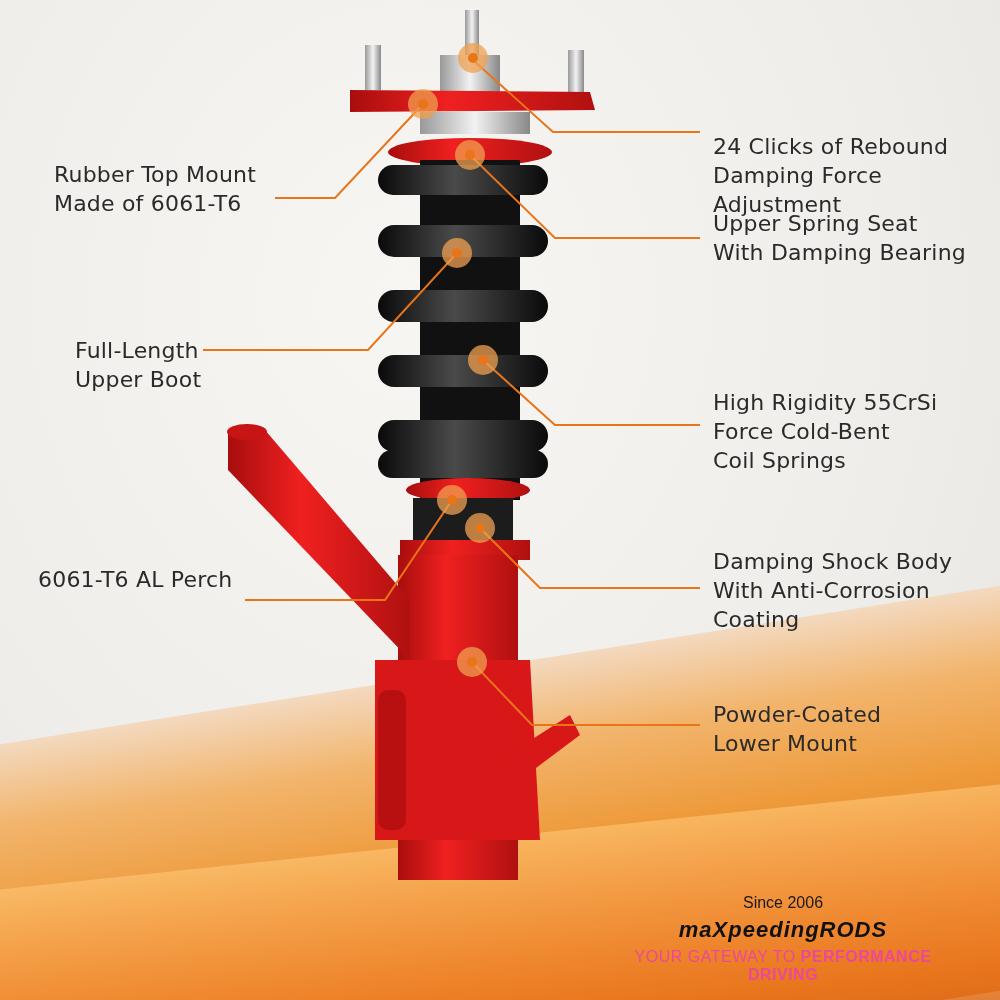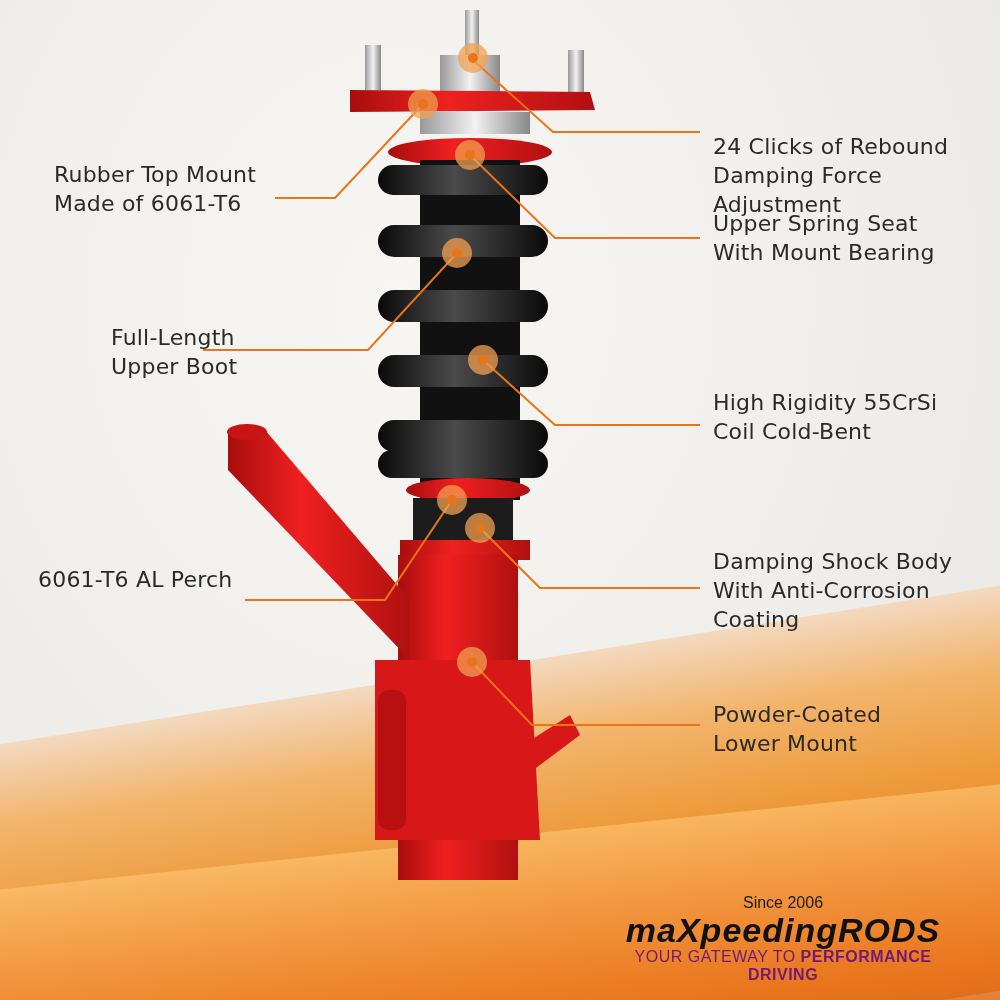--- a/index.html
+++ b/index.html
@@ -19,22 +19,22 @@
     background: linear-gradient(180deg, rgba(255,200,120,0.6) 0%, rgba(236,120,30,0.8) 60%, #c85a12 100%);
   }
   .callout {
     position:absolute; color:#2a2a2a; font-size:22px; line-height:29px;
     font-family: "DejaVu Sans", sans-serif; letter-spacing:0.2px;
   }
   .callout span { display:block; }
   svg.overlay { position:absolute; left:0; top:0; }
   .logo { position:absolute; right:52px; bottom:16px; width:330px; text-align:center; }
   .logo-since { font-size:16px; color:#1a1a1a; font-family:"Liberation Sans", sans-serif; }
-  .logo-main { font-size:34px; font-weight:bold; font-style:italic; color:#111; font-family:"Liberation Sans", sans-serif; letter-spacing:1px; line-height:36px; }
-  .logo-tag { font-size:16px; color:#701a75; font-family:"Liberation Sans", sans-serif; letter-spacing:0.5px; }
+  .logo-main { font-size:22px; font-weight:bold; font-style:italic; color:#111; font-family:"Liberation Sans", sans-serif; letter-spacing:1px; line-height:36px; }
+  .logo-tag { font-size:16px; color:#ec4899; font-family:"Liberation Sans", sans-serif; letter-spacing:0.5px; }
   .logo-tag b { font-weight:bold; }
 </style>
 </head>
 <body>
 
 <div class="bottom-band"></div>
 <div class="bottom-band2"></div>
 
 <svg class="overlay" width="1000" height="1000">
   <defs>
@@ -124,41 +124,42 @@
   </g>
 </svg>
 
 <div class="callout" style="left:713px; top:89px;margin-top:43px;">
   <span>24 Clicks of Rebound</span>
   <span>Damping Force</span>
   <span>Adjustment</span>
 </div>
 <div class="callout" style="left:713px; top:209px;">
   <span>Upper Spring Seat</span>
-  <span>With Mount Bearing</span>
+  <span>With Damping Bearing</span>
 </div>
 <div class="callout" style="left:713px; top:388px;">
   <span>High Rigidity 55CrSi</span>
-  <span>Coil Cold-Bent</span>
+  <span>Force Cold-Bent</span>
+  <span>Coil Springs</span>
 </div>
 <div class="callout" style="left:713px; top:547px;">
   <span>Damping Shock Body</span>
   <span>With Anti-Corrosion</span>
   <span>Coating</span>
 </div>
 <div class="callout" style="left:713px; top:700px;">
   <span>Powder-Coated</span>
   <span>Lower Mount</span>
 </div>
 
 <div class="callout" style="left:54px; top:160px;">
   <span>Rubber Top Mount</span>
   <span>Made of 6061-T6</span>
 </div>
-<div class="callout" style="left:75px; top:323px;margin-left:36px;">
+<div class="callout" style="left:75px; top:336px;">
   <span>Full-Length</span>
   <span>Upper Boot</span>
 </div>
 <div class="callout" style="left:38px; top:565px;">
   <span>6061-T6 AL Perch</span>
 </div>
 
 <div class="logo">
   <div class="logo-since">Since 2006</div>
   <div class="logo-main">maXpeedingRODS</div>

